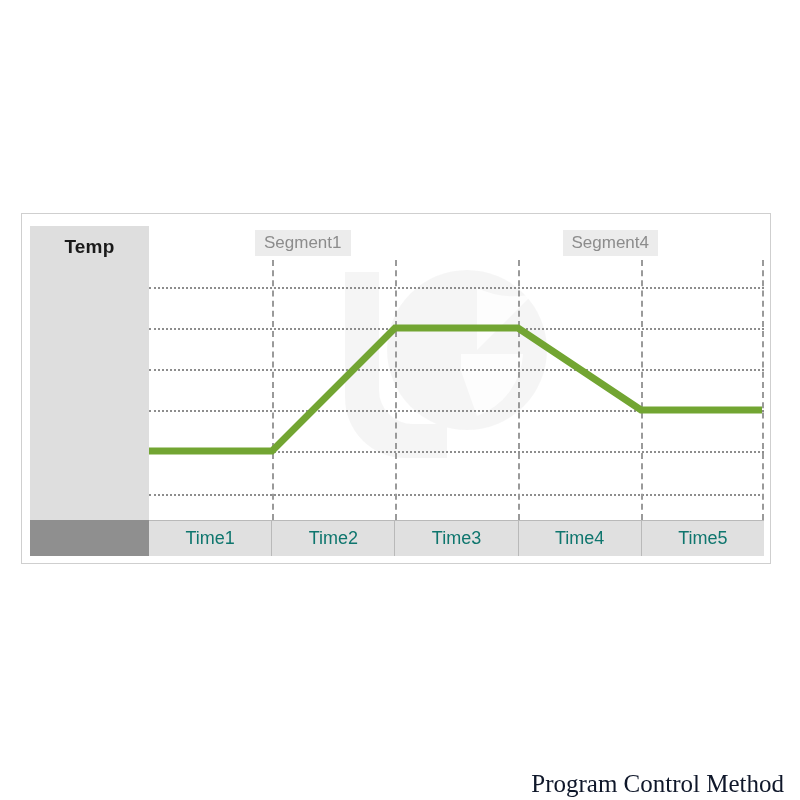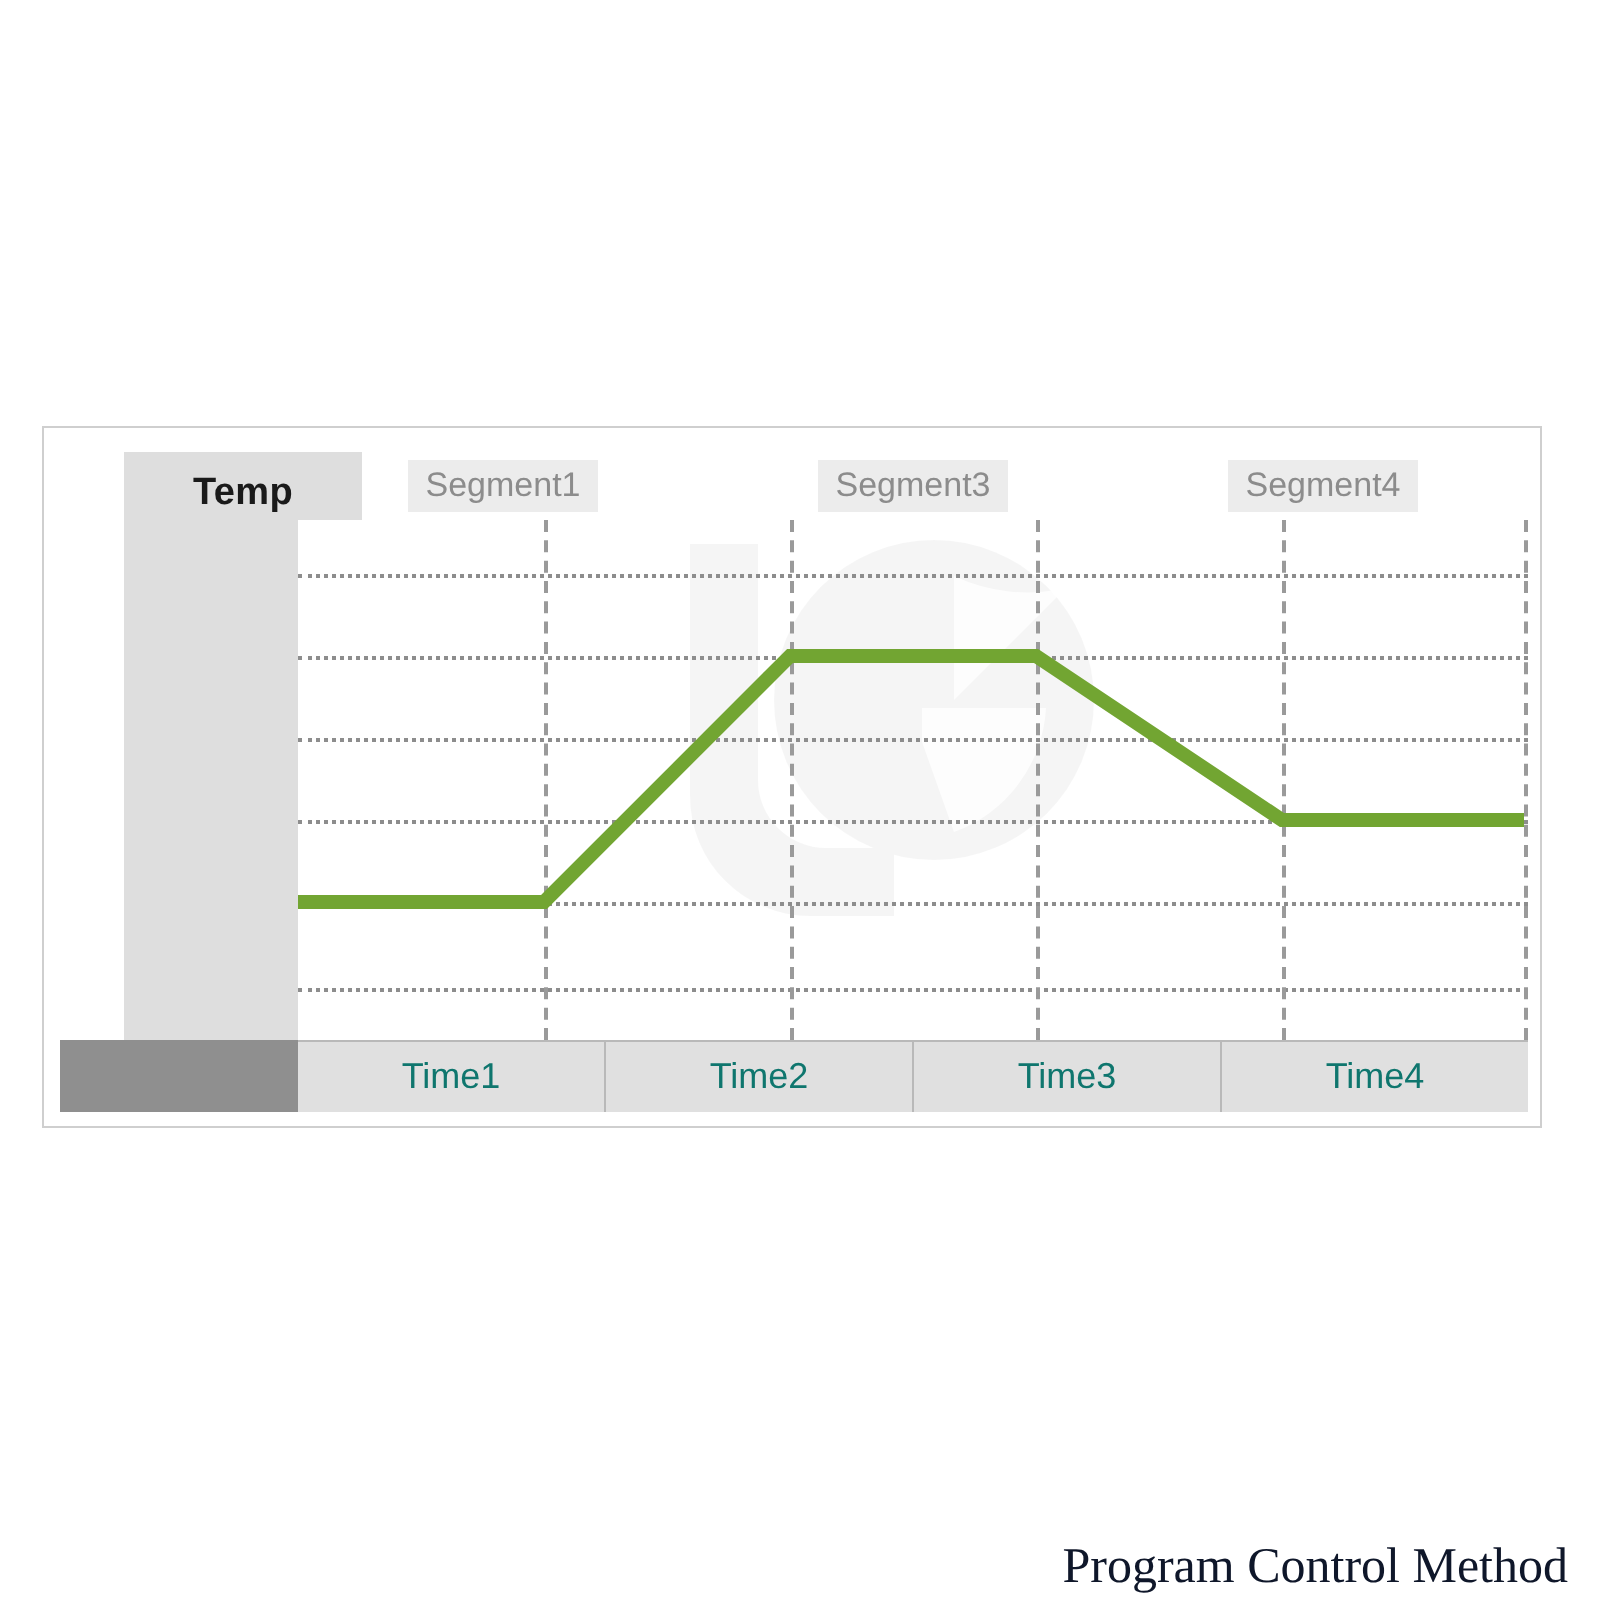--- a/index.html
+++ b/index.html
@@ -29,21 +29,20 @@
 
   
   #axis-label-column {
     position: absolute;
     left: 8px;
     top: 12px;
     width: 119px;
     height: 294px;
     background: #dedede;
     box-sizing: border-box;
-    margin-left: 32px;
   }
   #axis-label-text {
     position: absolute;
     left: 0;
     top: 10px;
     width: 119px;
     text-align: center;
     font-size: 19px;
     font-weight: bold;
     color: #1a1a1a;
@@ -171,23 +170,20 @@
   <div id="axis-label-column">
     <div id="axis-label-text">Temp</div>
   </div>
   <div id="axis-corner-block"></div>
 
   <div id="segment-header">
     <div class="segment-chip-cell">
       <span class="segment-chip">Segment1</span>
     </div>
     <div class="segment-chip-cell">
-      <span class="segment-chip">Segment3</span>
-    </div>
-    <div class="segment-chip-cell">
       <span class="segment-chip">Segment4</span>
     </div>
   </div>
 
   <div id="plot-area">
 
     <svg id="watermark" viewBox="0 0 230 230" xmlns="http://www.w3.org/2000/svg">
       <path d="M18 18 h34 v118 a34 34 0 0 0 34 34 h34 v34 H78 A60 60 0 0 1 18 144 Z" fill="#ededed"></path>
       <circle cx="140" cy="96" r="80" fill="#ededed"></circle>
       <path d="M150 34 L150 96 L206 40 A86 86 0 0 1 150 34 Z" fill="#ffffff" opacity="0.85"></path>
@@ -212,17 +208,18 @@
       <polyline points="0,191 123,191 246,68 369,68 492,150 613,150" fill="none" stroke="#72a532" stroke-width="7" stroke-linejoin="miter" stroke-linecap="butt"></polyline>
     </svg>
 
   </div>
 
   <div id="time-footer">
     <div class="time-cell">Time1</div>
     <div class="time-cell">Time2</div>
     <div class="time-cell">Time3</div>
     <div class="time-cell">Time4</div>
+    <div class="time-cell">Time5</div>
   </div>
 
 </div>
 
 <div id="caption">Program Control Method</div>
 
 </body></html>

